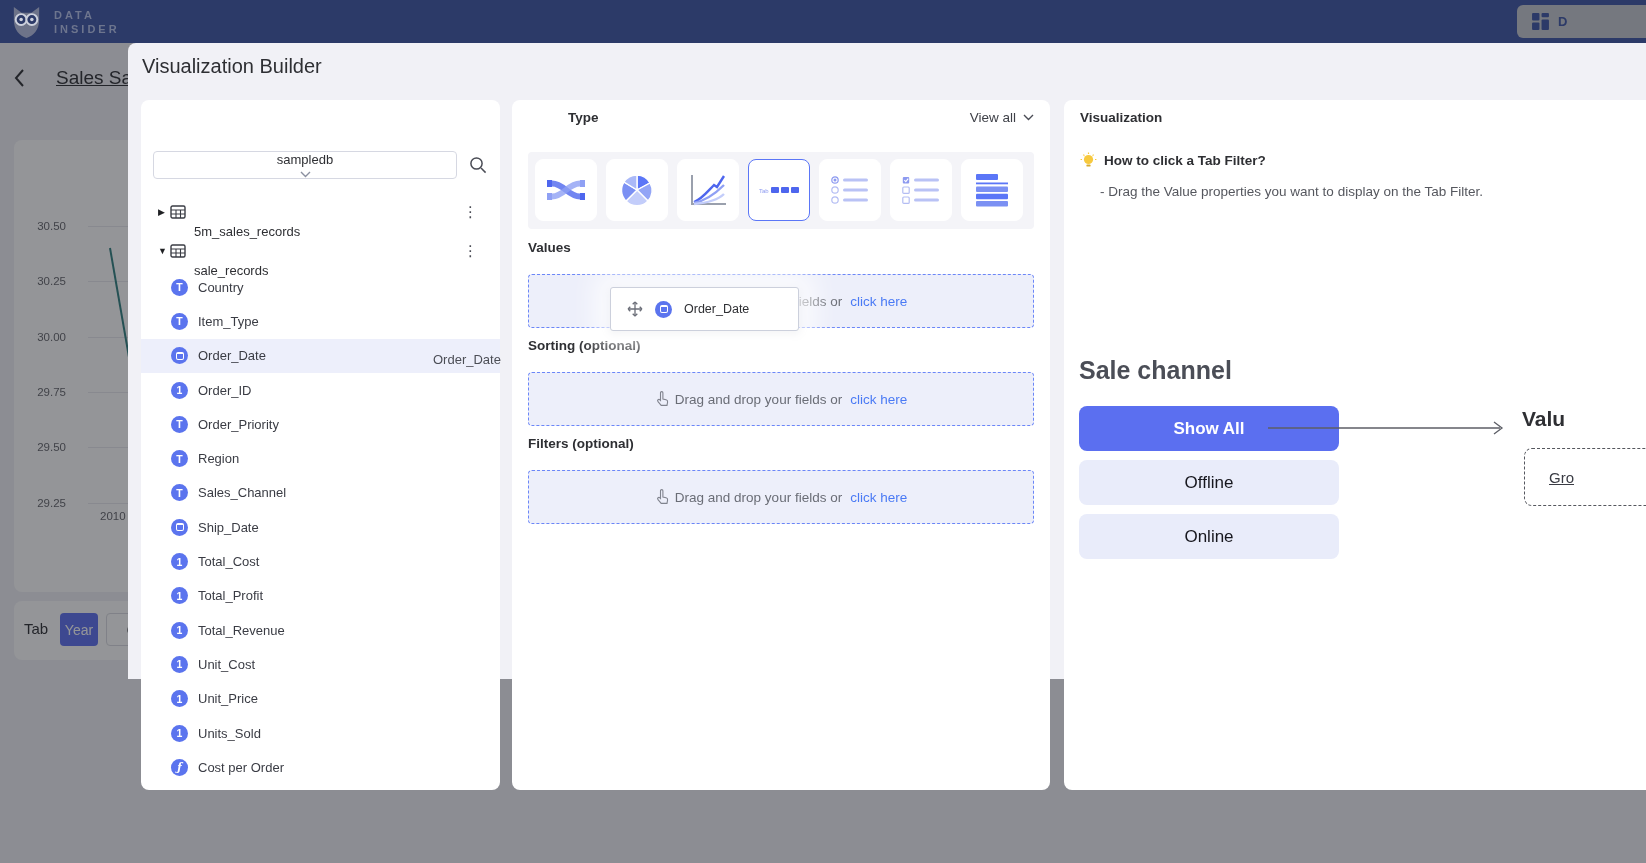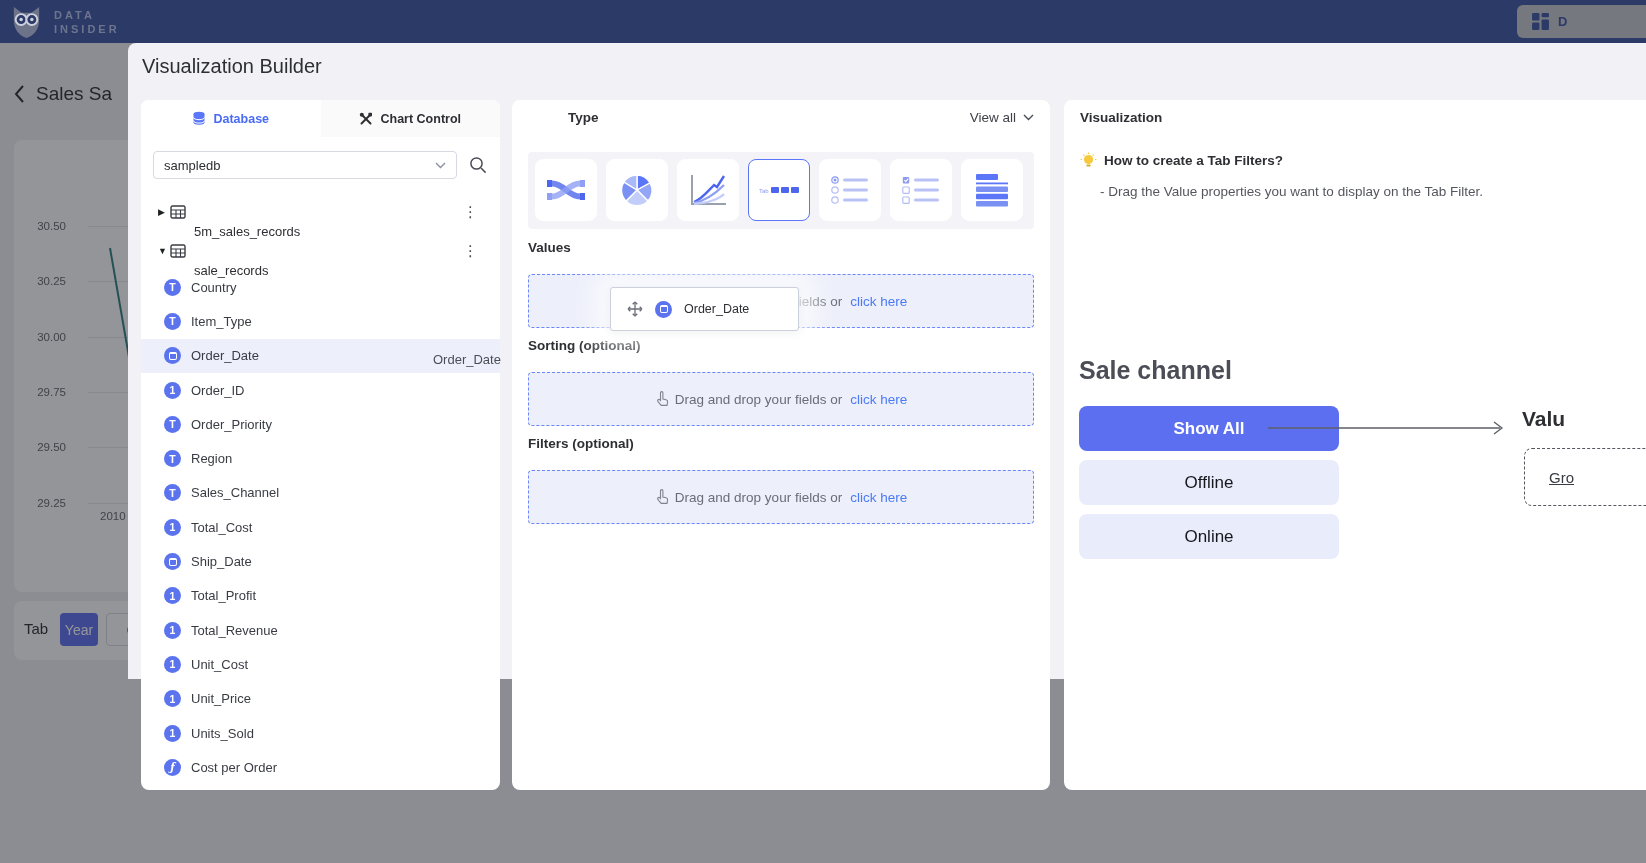--- a/index.html
+++ b/index.html
@@ -7,21 +7,21 @@
          font-family:"Liberation Sans","DejaVu Sans",sans-serif;-webkit-font-smoothing:antialiased;}
   
   .topbar{position:absolute;left:0;top:0;width:1646px;height:43px;background:#2c3a68;z-index:6;}
   .brand{position:absolute;left:8px;top:3px;display:flex;align-items:center;gap:9px;}
   .brand-text{color:#6d758e;font-size:11px;font-weight:700;letter-spacing:3px;line-height:14px;}
   .nav-right-btn{position:absolute;left:1517px;top:5px;width:140px;height:33px;background:#75787f;
                  border-radius:6px;display:flex;align-items:center;gap:8px;padding-left:14px;box-sizing:border-box;}
   .nav-right-btn span{color:#2c3a68;font-size:13px;font-weight:700;}
   
   .page{position:absolute;inset:43px 0 0 0;z-index:1;}
-  .page-title-row{position:absolute;left:12px;top:40px;display:flex;align-items:center;gap:10px;color:#2b2c30;}
+  .page-title-row{position:absolute;left:12px;top:24px;display:flex;align-items:center;gap:30px;color:#2b2c30;text-decoration:underline;}
   .page-title{font-size:19px;font-weight:500;white-space:nowrap;}
   .chart-card{position:absolute;left:14px;top:97px;width:420px;height:452px;background:#fff;border-radius:8px;}
   .ytick{position:absolute;width:44px;text-align:right;font-size:11.5px;color:#63646a;}
   .gridline{position:absolute;left:74px;right:10px;height:1px;background:#e9e9ef;}
   .xtick{position:absolute;font-size:11.5px;color:#63646a;}
   .tab-card{position:absolute;left:14px;top:558px;width:420px;height:59px;background:#fff;border-radius:8px;}
   .tab-card .lbl{position:absolute;left:10px;top:19px;font-size:15px;color:#2b2c30;}
   .pill{position:absolute;top:12px;height:33px;border-radius:4px;display:flex;align-items:center;justify-content:center;font-size:14px;box-sizing:border-box;}
   .pill.year{left:46px;width:38px;background:#5b6ff0;color:#fff;}
   .pill.qu{left:92px;width:60px;background:#ffffff;border:1px solid #d9dae0;color:#2b2c30;}
@@ -32,26 +32,26 @@
   .modal-title{position:absolute;left:14px;top:12px;font-size:20px;font-weight:500;color:#2e2f33;}
   .panel{position:absolute;top:57px;background:#fff;border-radius:8px;}
   
   .p-left{left:13px;width:359px;height:690px;border-radius:8px;overflow:hidden;background:#fff;}
   .tabbar{display:flex;height:37px;}
   .tabbar .tab{flex:1;display:flex;align-items:center;justify-content:center;gap:7px;font-size:12.5px;font-weight:700;cursor:pointer;}
   .tab.active{background:#fff;color:#4a6cf5;}
   .tab.idle{background:#fafafb;color:#2e2f33;}
   .selectbox{position:absolute;left:12px;top:51px;width:304px;height:28px;border:1px solid #d6d8e2;border-radius:4px;
              display:flex;align-items:center;justify-content:space-between;padding:0 10px;box-sizing:border-box;
-             font-size:13px;color:#2e2f33;background:#fff;}
+             font-size:13px;color:#2e2f33;background:#fff;flex-direction:column;}
   .search-ic{position:absolute;left:328px;top:56px;}
   .tree{position:absolute;left:0;top:92px;right:0;}
   .t-row{display:flex;align-items:center;font-size:13px;color:#3a3c44;}
   .t-row.folder{height:39px;padding-left:17px;}
-  .t-row.field{height:34.3px;padding-left:23px;}
+  .t-row.field{height:34.3px;padding-left:30px;}
   .t-row.sel{background:#edeffb;}
   .t-label{margin-left:10px;white-space:nowrap;}
   .t-row.folder .t-label{margin-left:8px;color:#2e2f33;margin-top:40px;}
   .caret{width:12px;font-size:9px;color:#1f2023;}
   .caret-r::before{content:"▶";}
   .caret-d::before{content:"▼";}
   .kebab{margin-left:auto;padding-right:22px;color:#4a4c55;font-size:15px;cursor:pointer;}
   .kebab::before{content:"⋮";}
   .fi{width:17px;height:17px;min-width:17px;border-radius:50%;background:#5b74ee;color:#fff;
       display:flex;align-items:center;justify-content:center;font-size:10.5px;font-weight:700;}
@@ -154,40 +154,20 @@
         <rect x="1" y="10" width="7" height="7" rx="1" fill="#2c3a68"></rect>
       </svg>
       <span>D</span>
     </div>
   </div>
 
   <div class="modal">
     <div class="modal-title">Visualization Builder</div>
 
     <div class="panel p-left">
-      <div class="tabbar">
-        <div class="tab active">
-          <svg width="14" height="15" viewBox="0 0 14 15">
-            <ellipse cx="7" cy="3" rx="5.5" ry="2.3" fill="#5b76f7"></ellipse>
-            <path d="M1.5 3 v8.5 c0 1.3 2.5 2.3 5.5 2.3 s5.5-1 5.5-2.3 V3" fill="#5b76f7"></path>
-            <path d="M1.5 6.4 c0 1.3 2.5 2.3 5.5 2.3 s5.5-1 5.5-2.3" stroke="#fff" stroke-width="1" fill="none"></path>
-            <path d="M1.5 9.8 c0 1.3 2.5 2.3 5.5 2.3 s5.5-1 5.5-2.3" stroke="#fff" stroke-width="1" fill="none"></path>
-          </svg>
-          <span>Database</span>
-        </div>
-        <div class="tab idle">
-          <svg width="14" height="14" viewBox="0 0 14 14">
-            <path d="M2.5 11.5 L11 3" stroke="#2e2f33" stroke-width="2" stroke-linecap="round"></path>
-            <path d="M3 3 L11.5 11.5" stroke="#2e2f33" stroke-width="2" stroke-linecap="round"></path>
-            <rect x="0.8" y="0.8" width="4" height="4" rx="2" fill="#2e2f33"></rect>
-            <rect x="9.4" y="0.8" width="3.6" height="3.6" rx="0.8" fill="#2e2f33"></rect>
-          </svg>
-          <span>Chart Control</span>
-        </div>
-      </div>
 
       <div class="selectbox">
         <span>sampledb</span>
         <svg width="11" height="7" viewBox="0 0 11 7">
           <path d="M1 1 L5.5 5.5 L10 1" stroke="#8b90a0" stroke-width="1.4" fill="none"></path>
         </svg>
       </div>
       <svg class="search-ic" width="18" height="18" viewBox="0 0 18 18">
         <circle cx="7.5" cy="7.5" r="5.6" stroke="#4a4c55" stroke-width="1.5" fill="none"></circle>
         <path d="M12 12 L16.6 16.6" stroke="#4a4c55" stroke-width="1.5"></path>
@@ -235,26 +215,26 @@
         </div>
         <div class="t-row field">
           <span class="fi fi-text"></span>
           <span class="t-label">Region</span>
         </div>
         <div class="t-row field">
           <span class="fi fi-text"></span>
           <span class="t-label">Sales_Channel</span>
         </div>
         <div class="t-row field">
-          <span class="fi fi-num"></span>
-          <span class="t-label">Total_Cost</span>
-        </div>
-        <div class="t-row field">
           <span class="fi fi-date"></span>
           <span class="t-label">Ship_Date</span>
+        </div>
+        <div class="t-row field">
+          <span class="fi fi-num"></span>
+          <span class="t-label">Total_Cost</span>
         </div>
         <div class="t-row field">
           <span class="fi fi-num"></span>
           <span class="t-label">Total_Profit</span>
         </div>
         <div class="t-row field">
           <span class="fi fi-num"></span>
           <span class="t-label">Total_Revenue</span>
         </div>
         <div class="t-row field">
@@ -399,21 +379,21 @@
       </div>
     </div>
 
     <div class="panel p-right">
       <div class="vh">Visualization</div>
       <svg class="tip-bulb" width="17" height="18" viewBox="0 0 17 18">
         <circle cx="8.5" cy="7.5" r="4.6" fill="#f7c93e"></circle>
         <rect x="6.4" y="12.4" width="4.2" height="2.2" rx="0.9" fill="#d8ac2e"></rect>
         <path d="M8.5 0.4 V2 M2 7.5 H0.6 M16.4 7.5 H15 M3.4 2.6 L4.4 3.6 M13.6 2.6 L12.6 3.6" stroke="#f7c93e" stroke-width="1.2"></path>
       </svg>
-      <div class="tip-title">How to create a Tab Filters?</div>
+      <div class="tip-title">How to click a Tab Filter?</div>
       <div class="tip-body">- Drag the Value properties you want to display on the Tab Filter.</div>
 
       <div class="prev-title">Sale channel</div>
       <div class="opt-btn active" style="top:306px;">Show All</div>
       <div class="opt-btn plain" style="top:360px;">Offline</div>
       <div class="opt-btn plain" style="top:414px;">Online</div>
 
       <svg class="annot-arrow" width="242" height="18" viewBox="0 0 242 18">
         <path d="M0 9 H232" stroke="#5c5e66" stroke-width="1.3"></path>
         <path d="M226 3 L234 9 L226 15" stroke="#5c5e66" stroke-width="1.3" fill="none"></path>

